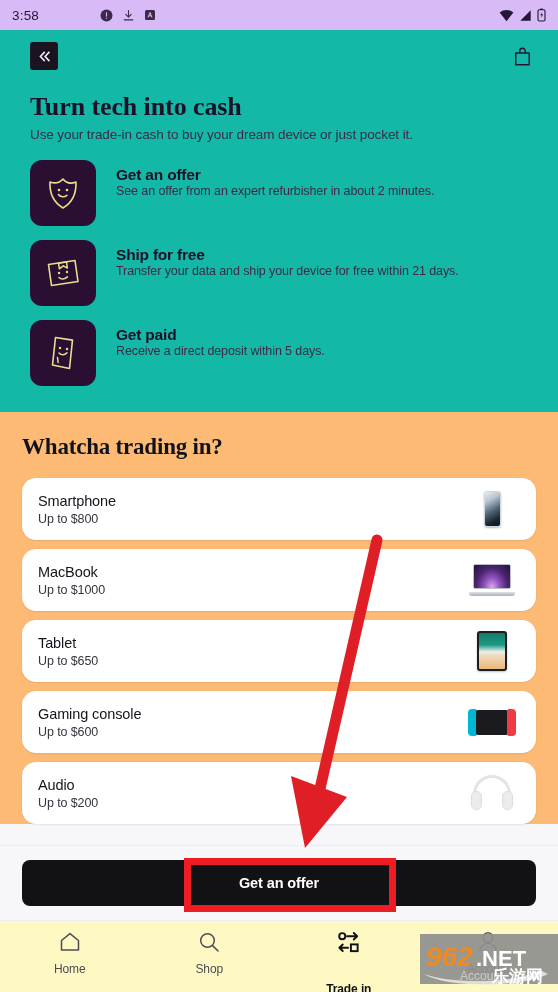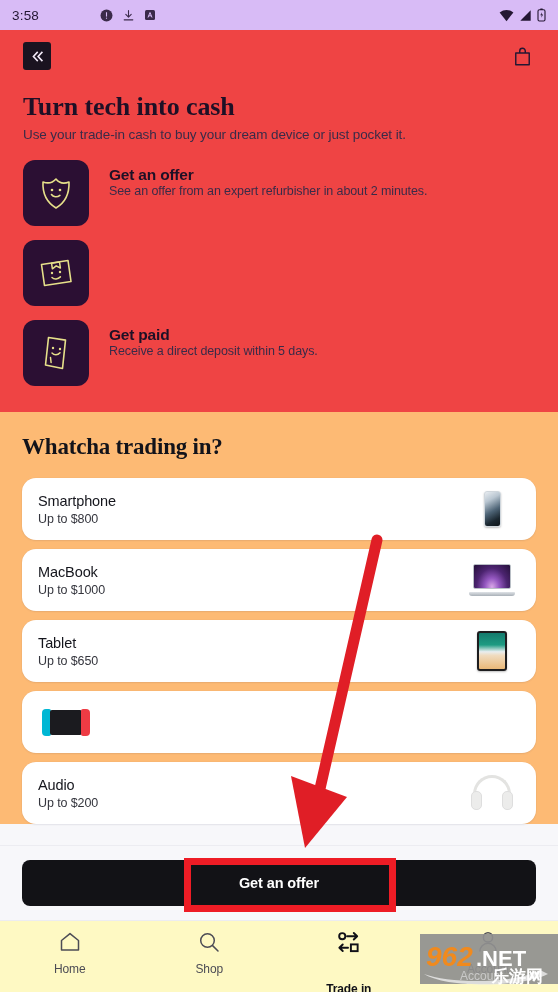--- a/index.html
+++ b/index.html
@@ -19,22 +19,22 @@
     font-size: 13px;
     gap: 47px;
   }
   .sb-time { font-size: 13.5px; color: #241733; letter-spacing: .2px; }
   .sb-left-icons { display: flex; align-items: center; gap: 9px; margin-left: 14px; }
   .sb-right { margin-left: auto; display: flex; align-items: center; gap: 5px; }
   .sb-ic { display: inline-flex; }
 
   
   .hero {
-    background: #ef4444;
-    padding: 8px 22px 22px 23px;
+    background: #14b8a6;
+    padding: 8px 22px 22px 30px;
     height: 382px;
   }
   .hero-top { display: flex; align-items: center; height: 36px; }
   .backbtn {
     width: 28px; height: 28px; background: #1A1320; border-radius: 3px;
     display: flex; align-items: center; justify-content: center;
     cursor: pointer;
   }
   .bagbtn { margin-left: auto; width: 28px; height: 28px;
     display: flex; align-items: center; justify-content: center; cursor: pointer; }
@@ -224,20 +224,24 @@
       <div class="feature">
         <div class="feat-icon">
           <svg width="36" height="34" viewBox="0 0 36 34">
             <path d="M3.5 8.5L30 4.5l3 21L6.5 29.5z" fill="none" stroke="#E6E08A" stroke-width="1.6" stroke-linejoin="round"></path>
             <path d="M13.5 7.2l8-1.2.9 6-4.2-2.2-3.8 3z" fill="none" stroke="#E6E08A" stroke-width="1.5" stroke-linejoin="round"></path>
             <circle cx="14" cy="17" r="1.2" fill="#E6E08A"></circle>
             <circle cx="22" cy="16" r="1.2" fill="#E6E08A"></circle>
             <path d="M14 21.5c2.2 2.2 6 1.8 8.4-.6" fill="none" stroke="#E6E08A" stroke-width="1.5" stroke-linecap="round"></path>
           </svg>
         </div>
+        <div class="feat-body">
+          <div class="feat-title">Ship for free</div>
+          <div class="feat-desc">Transfer your data and ship your device for free within 21 days.</div>
+        </div>
       </div>
 
       <div class="feature">
         <div class="feat-icon">
           <svg width="30" height="38" viewBox="0 0 30 38">
             <path d="M7.5 3.5l17 2.6-3 28.4L4.5 31z" fill="none" stroke="#E6E08A" stroke-width="1.6" stroke-linejoin="round"></path>
             <circle cx="12" cy="14" r="1.2" fill="#E6E08A"></circle>
             <circle cx="19" cy="15" r="1.2" fill="#E6E08A"></circle>
             <path d="M11 19c2.2 2.4 5.6 2.4 8-.2" fill="none" stroke="#E6E08A" stroke-width="1.5" stroke-linecap="round"></path>
             <path d="M9.5 23.5l.6 5" fill="none" stroke="#E6E08A" stroke-width="1.5" stroke-linecap="round"></path>
@@ -283,20 +287,24 @@
         <div class="card-text">
           <div class="card-name">Tablet</div>
           <div class="card-price">Up to $650</div>
         </div>
         <div class="card-thumb">
             <div class="t-tab"></div>
           </div>
       </div>
 
       <div class="card">
+        <div class="card-text">
+          <div class="card-name">Gaming console</div>
+          <div class="card-price">Up to $600</div>
+        </div>
         <div class="card-thumb">
           <div class="t-switch">
               <div class="joy-l"></div>
               <div class="scr"></div>
               <div class="joy-r"></div>
             </div>
         </div>
       </div>
 
       <div class="card">

